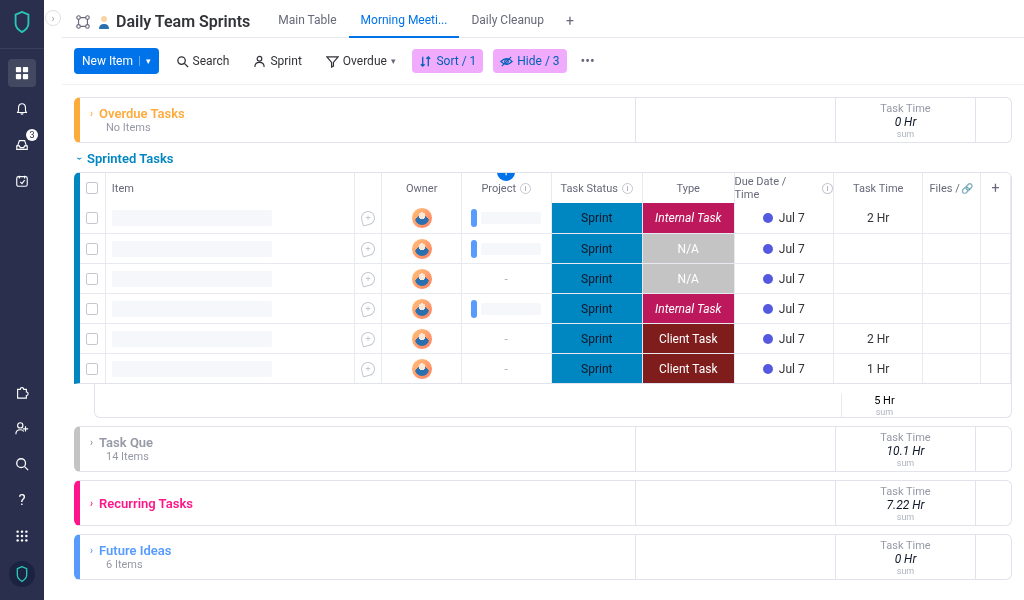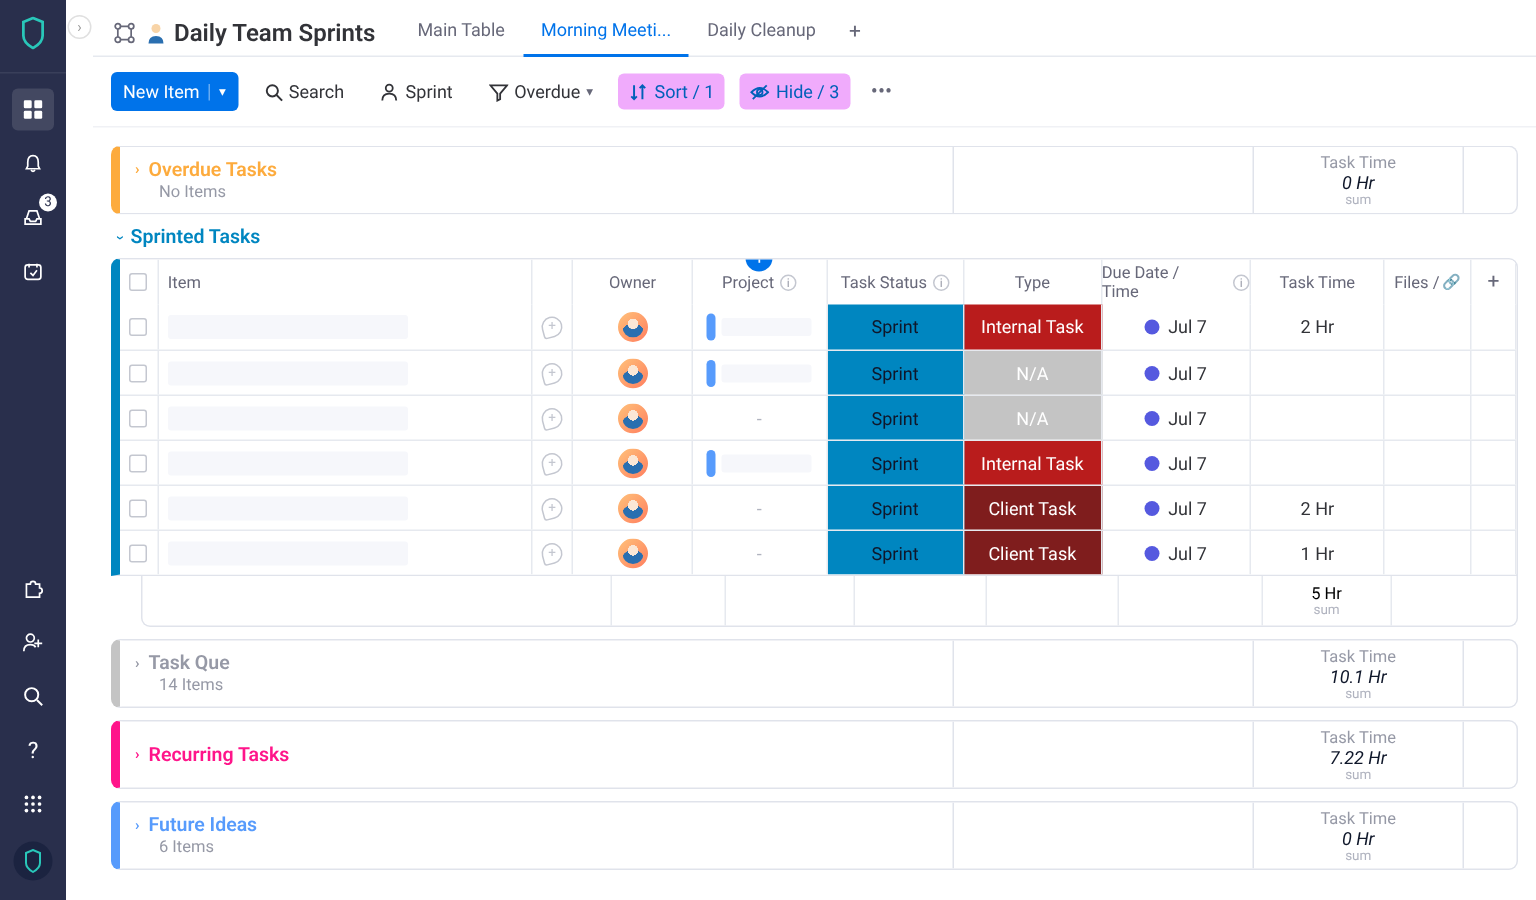--- a/index.html
+++ b/index.html
@@ -68,29 +68,29 @@
 .row.hdr .cell { color:#676879; }
 .row.hdr .cell.stat, .row.hdr .cell.type { color:#676879; }
 .checkbox { width:12px; height:12px; border:1px solid #c4c7d0; border-radius:2px; }
 .placeholder { width:160px; height:16px; background:#f6f7fb; border-radius:2px; }
 .avatar { width:22px; height:22px; border-radius:50%; background:linear-gradient(135deg,#ffc27a,#ff7e5f); display:inline-block; border:1px solid #fff; position:relative; overflow:hidden; }
 .avatar::after { content:""; position:absolute; inset:3px; border-radius:50%; background:radial-gradient(circle at 50% 35%, #fbe7d6 30%, transparent 31%), radial-gradient(circle at 50% 90%, #2a6fb0 55%, transparent 56%); }
 .proj-pill { width:6px; height:18px; border-radius:3px; background:#579bfc; }
 .proj-pill-wrap { display:flex; gap:4px; align-items:center; }
 .dash { color:#b0b3bf; }
 .s-sprint { background:#0086c0; }
-.t-internal { background:#b91c1c; }
+.t-internal { background:#be185d;font-style:italic; }
 .t-na { background:#c4c4c4; }
 .t-client { background:#7f1d1d; }
 .date-dot { width:10px; height:10px; border-radius:50%; background:#5559df; }
 .info-i { width:11px; height:11px; border:1px solid #c4c7d0; border-radius:50%; font-size:8px; display:inline-flex; align-items:center; justify-content:center; color:#9699a6; margin-left:4px; }
 .col-add-circle { position:absolute; top:-10px; left:50%; transform:translateX(-50%); width:18px; height:18px; border-radius:50%; background:#0073ea; color:#fff; font-size:12px; display:flex; align-items:center; justify-content:center; }
 .link-i { font-size:10px; color:#9699a6; margin-left:2px; }
 .add-row { border-top:1px solid #e6e9ef; padding:6px 8px 6px 30px; font-size:12px; color:#9699a6; }
-.footer-row { display:flex; border:1px solid #e0e3eb; border-top:none; margin-left:20px; border-radius:0 0 6px 6px; height:34px; }
+.footer-row { display:flex; border:1px solid #e0e3eb; border-top:none; margin-left:20px; border-radius:0 0 6px 6px; height:34px;align-items:flex-end; }
 .footer-row .fspace { flex:1; }
 .footer-row .fcell { width:90px; border-left:1px solid #e6e9ef; display:flex; flex-direction:column; align-items:center; justify-content:center; font-size:11px; }
 .footer-row .fcell .sum { font-size:9px; color:#b0b3bf; }
 .footer-row .fend { width:88px; border-left:1px solid #e6e9ef; }
 .bubble-icon { width:14px; height:14px; border:1px solid #c4c7d0; border-radius:50% 50% 50% 2px; transform:rotate(-15deg); position:relative; }
 .bubble-icon::after { content:"+"; position:absolute; inset:0; display:flex; align-items:center; justify-content:center; font-size:9px; color:#c4c7d0; transform:rotate(15deg); }
 svg { display:block; }
 </style>
 </head>
 <body>

